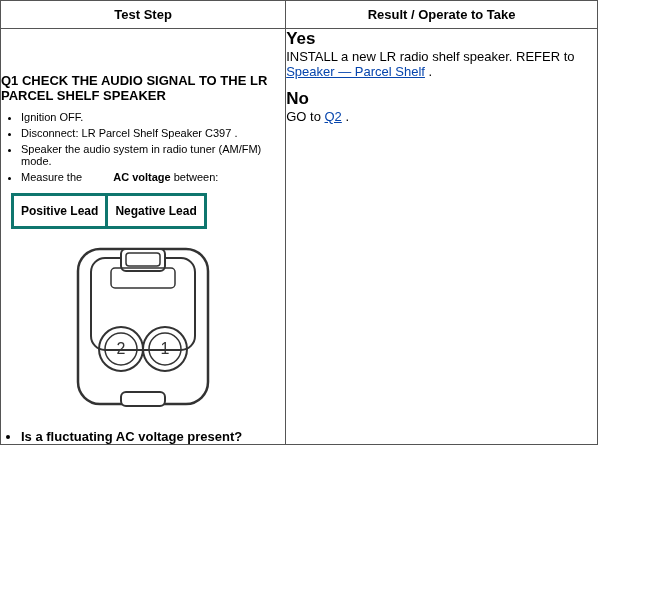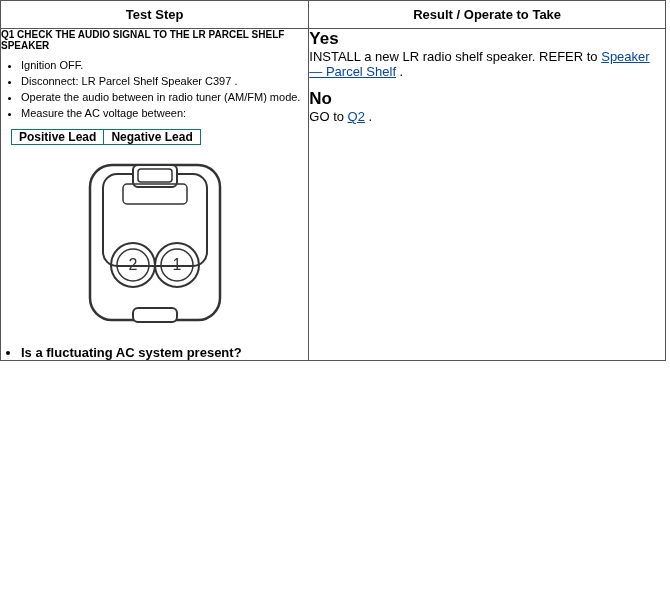--- a/index.html
+++ b/index.html
@@ -3,21 +3,21 @@
   <meta charset="utf-8">
   <style>
     * { box-sizing: border-box; margin: 0; padding: 0; }
     body {
       font-family: Arial, sans-serif;
       font-size: 13px;
       background: #fff;
       width: 670px;
     }
     .main-table {
-      width: 666px;
+      width: 598px;
       border-collapse: collapse;
       border: 1px solid #555;
     }
     .main-table th, .main-table td {
       border: 1px solid #555;
       vertical-align: top;
       padding: 0;
     }
     .header-row th {
       background: #fff;
@@ -29,45 +29,46 @@
     .left-col {
       width: 310px;
       padding: 8px 10px;
     }
     .right-col {
       width: 360px;
       padding: 8px 12px;
     }
     .q-title {
       font-weight: bold;
-      font-size: 10px;
+      font-size: 13px;
       margin-bottom: 8px;
+      margin-top: 44px;
     }
     .bullet-list {
       list-style: disc;
       padding-left: 20px;
       margin-bottom: 10px;
     }
     .bullet-list li {
       margin-bottom: 4px;
       font-size: 11px;
     }
-    .bold-text { font-weight: normal; }
+    .bold-text { font-weight: bold; margin-left: 28px; }
 
     
     .voltage-table-wrap {
       margin: 10px 0 10px 10px;
     }
     .voltage-table {
       border-collapse: collapse;
       font-size: 12px;
     }
     .voltage-table td, .voltage-table th {
-      border: 1px solid #0f766e;
-      padding: 0 7px;
+      border: 3px solid #0f766e;
+      padding: 8px 7px;
       text-align: center;
     }
     .voltage-table .group-header {
       font-weight: bold;
       text-align: center;
       background: #fff;
     }
 
     
     .connector-area {
@@ -104,21 +105,21 @@
   </thead>
   <tbody>
     <tr>
 
       <td class="left-col">
         <div class="q-title">Q1 CHECK THE AUDIO SIGNAL TO THE LR PARCEL SHELF SPEAKER</div>
 
         <ul class="bullet-list">
           <li>Ignition OFF.</li>
           <li>Disconnect: LR Parcel Shelf Speaker C397 .</li>
-          <li>Operate the audio between in radio tuner (AM/FM) mode.</li>
+          <li>Speaker the audio system in radio tuner (AM/FM) mode.</li>
           <li>Measure the <span class="bold-text">AC voltage</span> between:</li>
         </ul>
 
         <div class="voltage-table-wrap">
           <table class="voltage-table">
             <tbody>
               <tr>
                 <td colspan="2" class="group-header">Positive Lead</td>
                 <td colspan="2" class="group-header">Negative Lead</td>
               </tr>
@@ -145,21 +146,21 @@
             <circle cx="102" cy="105" r="22" fill="none" stroke="#333" stroke-width="2"></circle>
             <circle cx="102" cy="105" r="16" fill="none" stroke="#333" stroke-width="1.5"></circle>
             <text x="102" y="110" text-anchor="middle" font-size="16" font-family="Arial" fill="#333">1</text>
 
             <rect x="58" y="148" width="44" height="14" rx="5" ry="5" fill="#fff" stroke="#333" stroke-width="2"></rect>
           </svg>
         </div>
 
         <ul class="bottom-bullet">
           <li>
-            <span>Is a fluctuating AC system present?</span>
+            <span>Is a fluctuating AC voltage present?</span>
           </li>
         </ul>
       </td>
 
       <td class="right-col">
         <div class="result-yes">
           <div class="result-label">Yes</div>
           <div>
             <span>INSTALL a new LR radio shelf speaker. REFER to </span><a href="#">Speaker — Parcel Shelf</a><span> .</span>
           </div>

